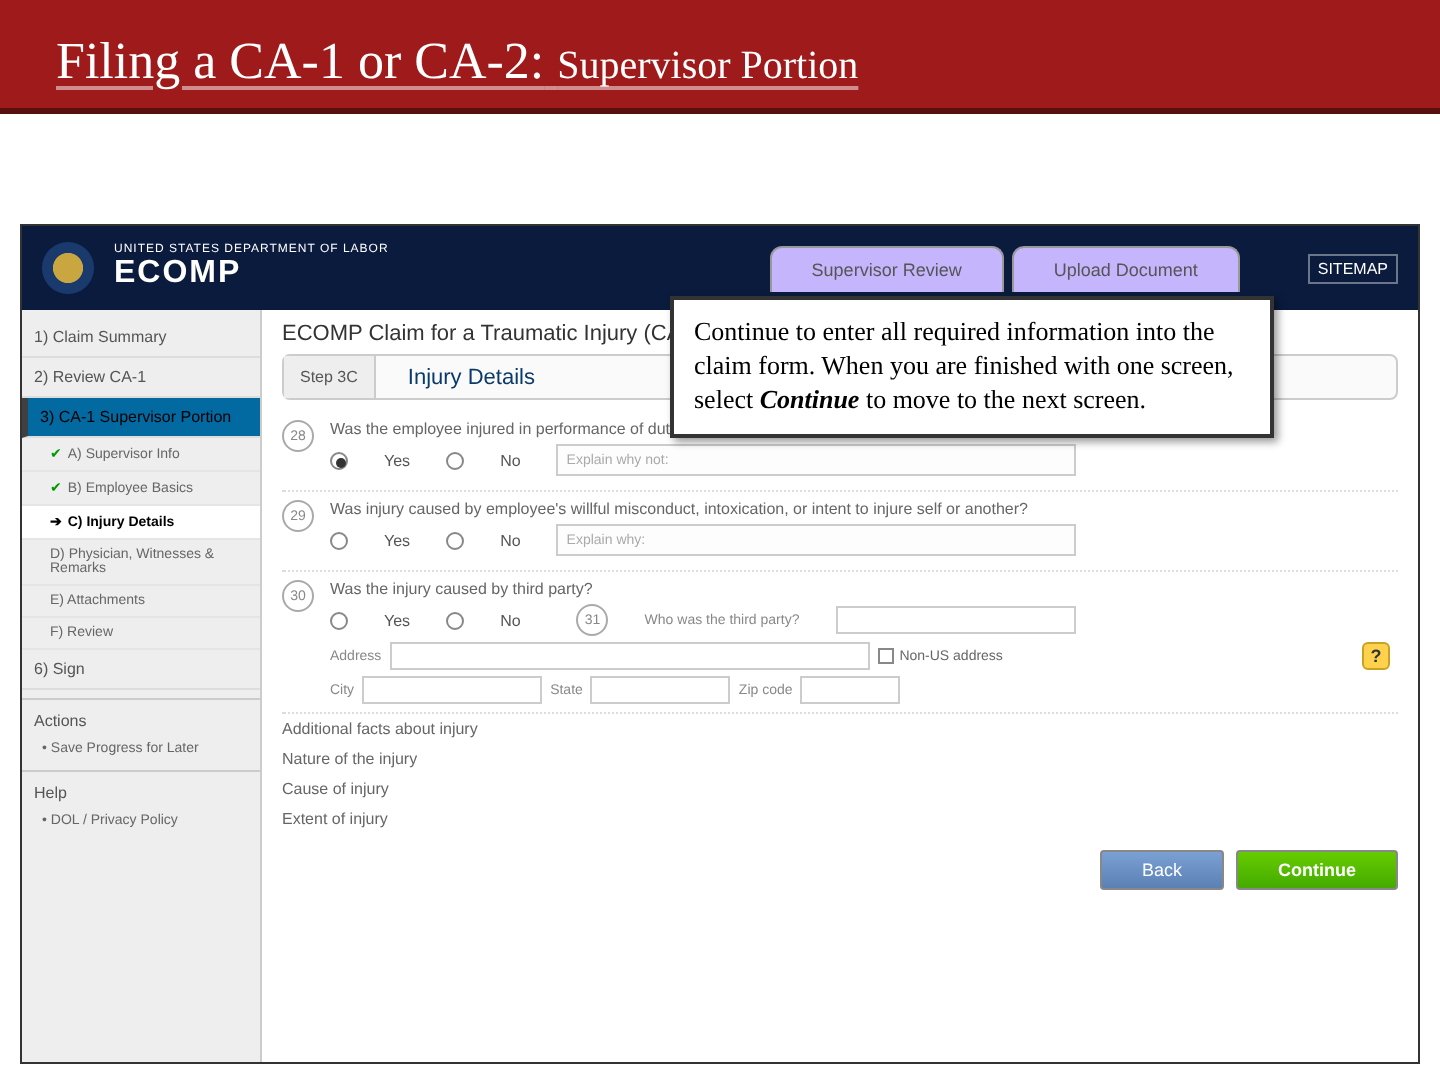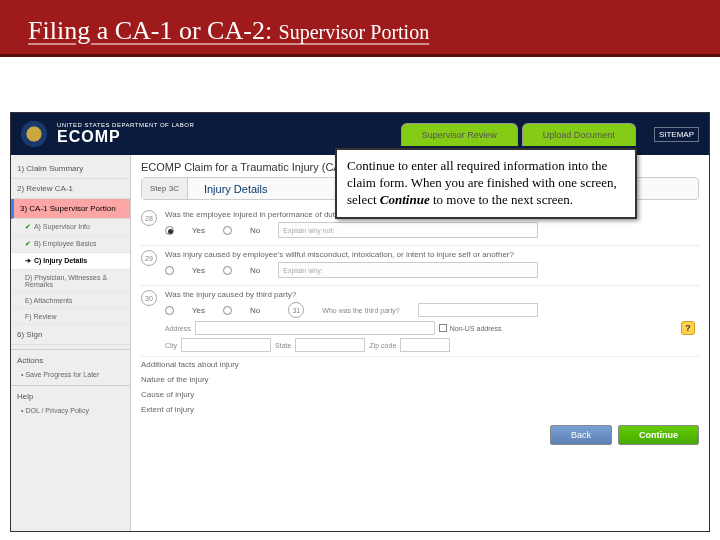--- a/index.html
+++ b/index.html
@@ -10,28 +10,28 @@
   .slide-title .sub { font-size: 20px; }
   
   .app-frame { position: absolute; left: 10px; top: 112px; right: 10px; bottom: 8px; border: 1px solid #333; background: #fff; font-size: 9px; }
   
   .app-top { background: #0a1b3d; color: #fff; height: 42px; display: flex; align-items: center; padding: 16px 10px; gap: 10px; }
   .seal { width: 26px; height: 26px; background: radial-gradient(circle, #c9a640 40%, #1a3a6e 42%, #1a3a6e 100%); border-radius: 50%; flex-shrink: 0; }
   .top-text { display: flex; flex-direction: column; }
   .dept-label { font-size: 6px; letter-spacing: 0.5px; }
   .ecomp-label { font-size: 16px; font-weight: bold; letter-spacing: 1px; }
   .top-tabs { margin-left: auto; display: flex; gap: 4px; }
-  .top-tab { background: #84cc16; color: #555; border-radius: 6px 6px 0 0; padding: 6px 20px; font-size: 9px; border: 1px solid #999; border-bottom: none; }
-  .sitemap { color: #fff; font-size: 8px; margin-left: 8px; padding: 2px 4px; border: 1px solid rgba(255,255,255,0.4); }
+  .top-tab { background: #c4b5fd; color: #555; border-radius: 6px 6px 0 0; padding: 6px 20px; font-size: 9px; border: 1px solid #999; border-bottom: none; }
+  .sitemap { color: #fff; font-size: 8px; margin-left: 24px; padding: 2px 4px; border: 1px solid rgba(255,255,255,0.4); }
   
   .app-body { display: flex; height: calc(100% - 42px); }
   
   .sidebar { width: 120px; background: #eee; border-right: 1px solid #ccc; padding: 4px 0; font-size: 8px; }
   .side-item { padding: 5px 6px; border-bottom: 1px solid #ddd; color: #555; cursor: pointer; }
-  .side-item.active { background: #fca5a5; color: #000; border-left: 3px solid #3b82f6; }
+  .side-item.active { background: #0369a1; color: #000; border-left: 3px solid #404040; }
   .side-sub { padding: 4px 6px 4px 14px; color: #666; font-size: 7px; border-bottom: 1px solid #e5e5e5; }
   .side-sub.current { background: #fff; font-weight: bold; color: #000; }
   .side-sub .ck { color: #090; margin-right: 3px; }
   .side-sub .arrow { color: #000; margin-right: 3px; }
   .side-section { padding: 6px 6px 3px; color: #555; font-size: 8px; border-top: 1px solid #ccc; margin-top: 4px; }
   .side-link { padding: 3px 6px 3px 10px; color: #666; font-size: 7px; }
   
   .main { flex: 1; padding: 6px 10px; position: relative; color: #444; overflow: hidden; }
   .page-title { font-size: 11px; color: #333; margin-bottom: 4px; }
   .sub-header { display: flex; align-items: center; gap: 10px; border: 1px solid #ccc; border-radius: 4px; padding: 0; margin-bottom: 6px; background: #fafafa; }

